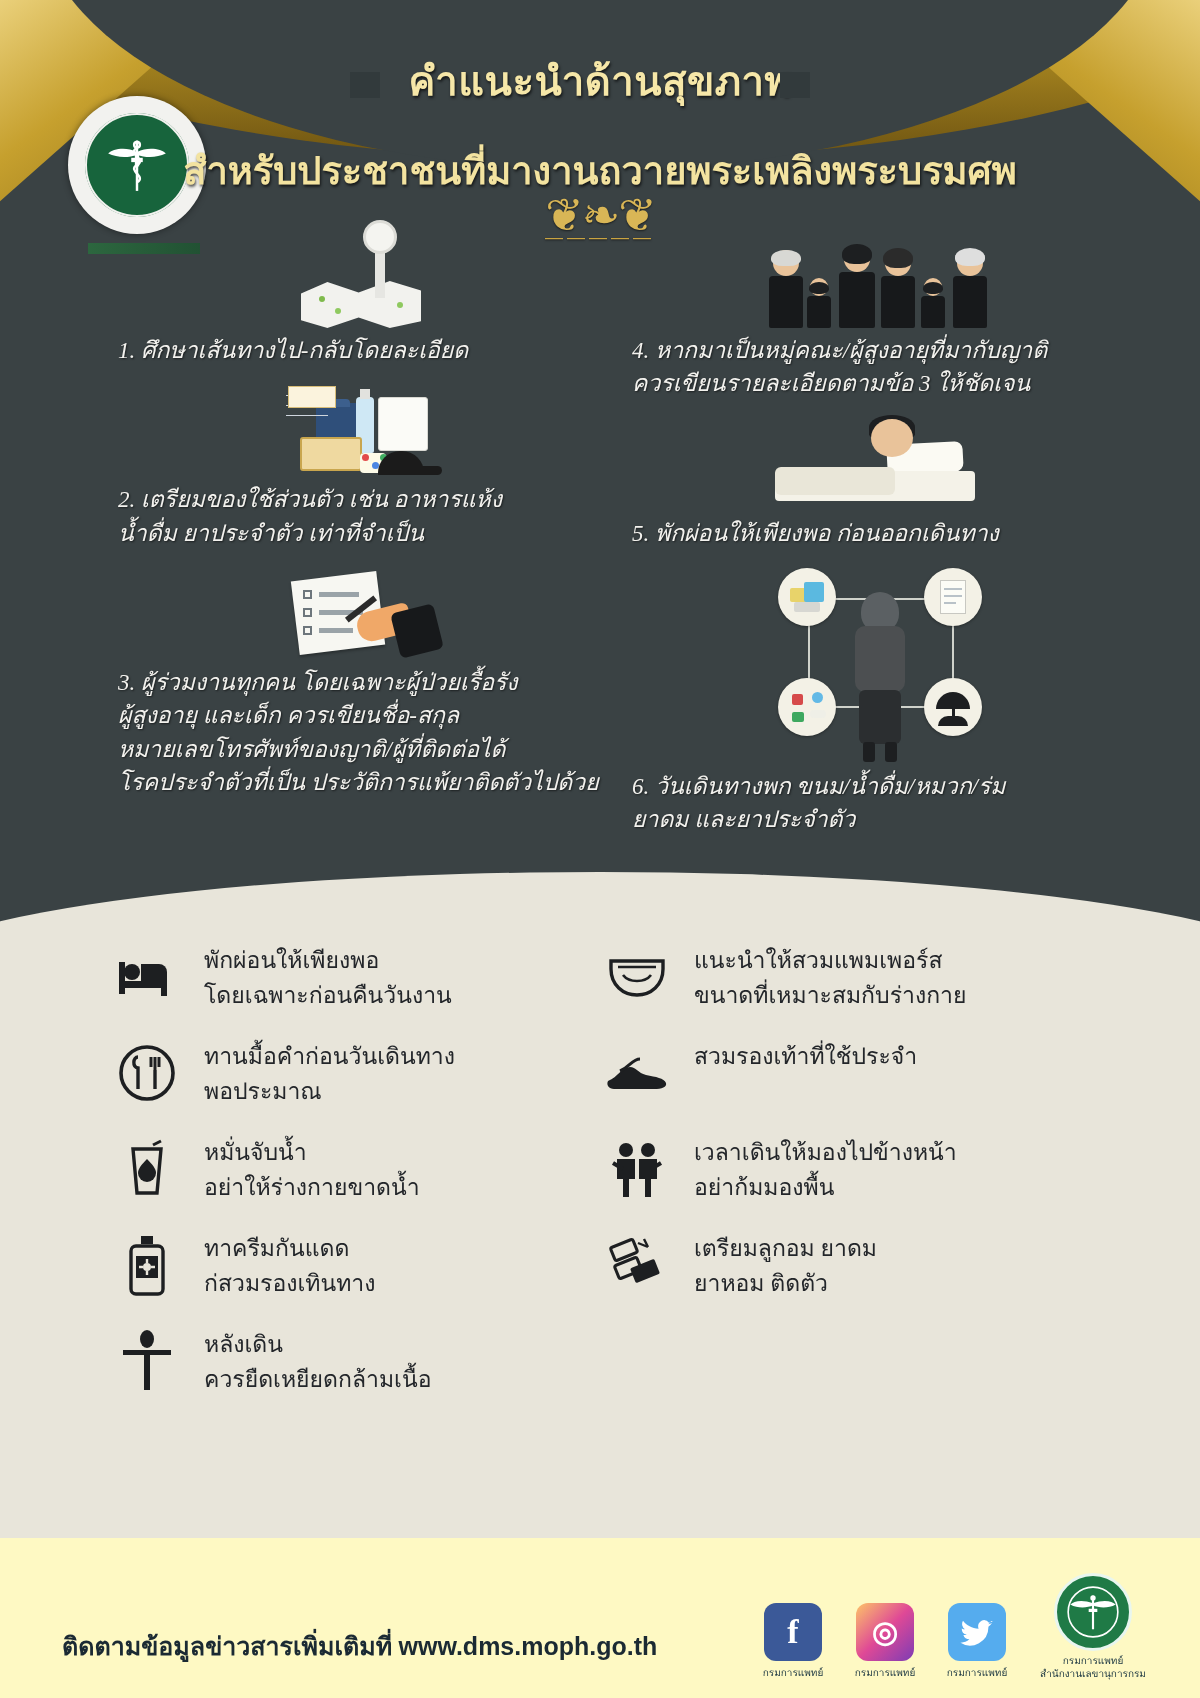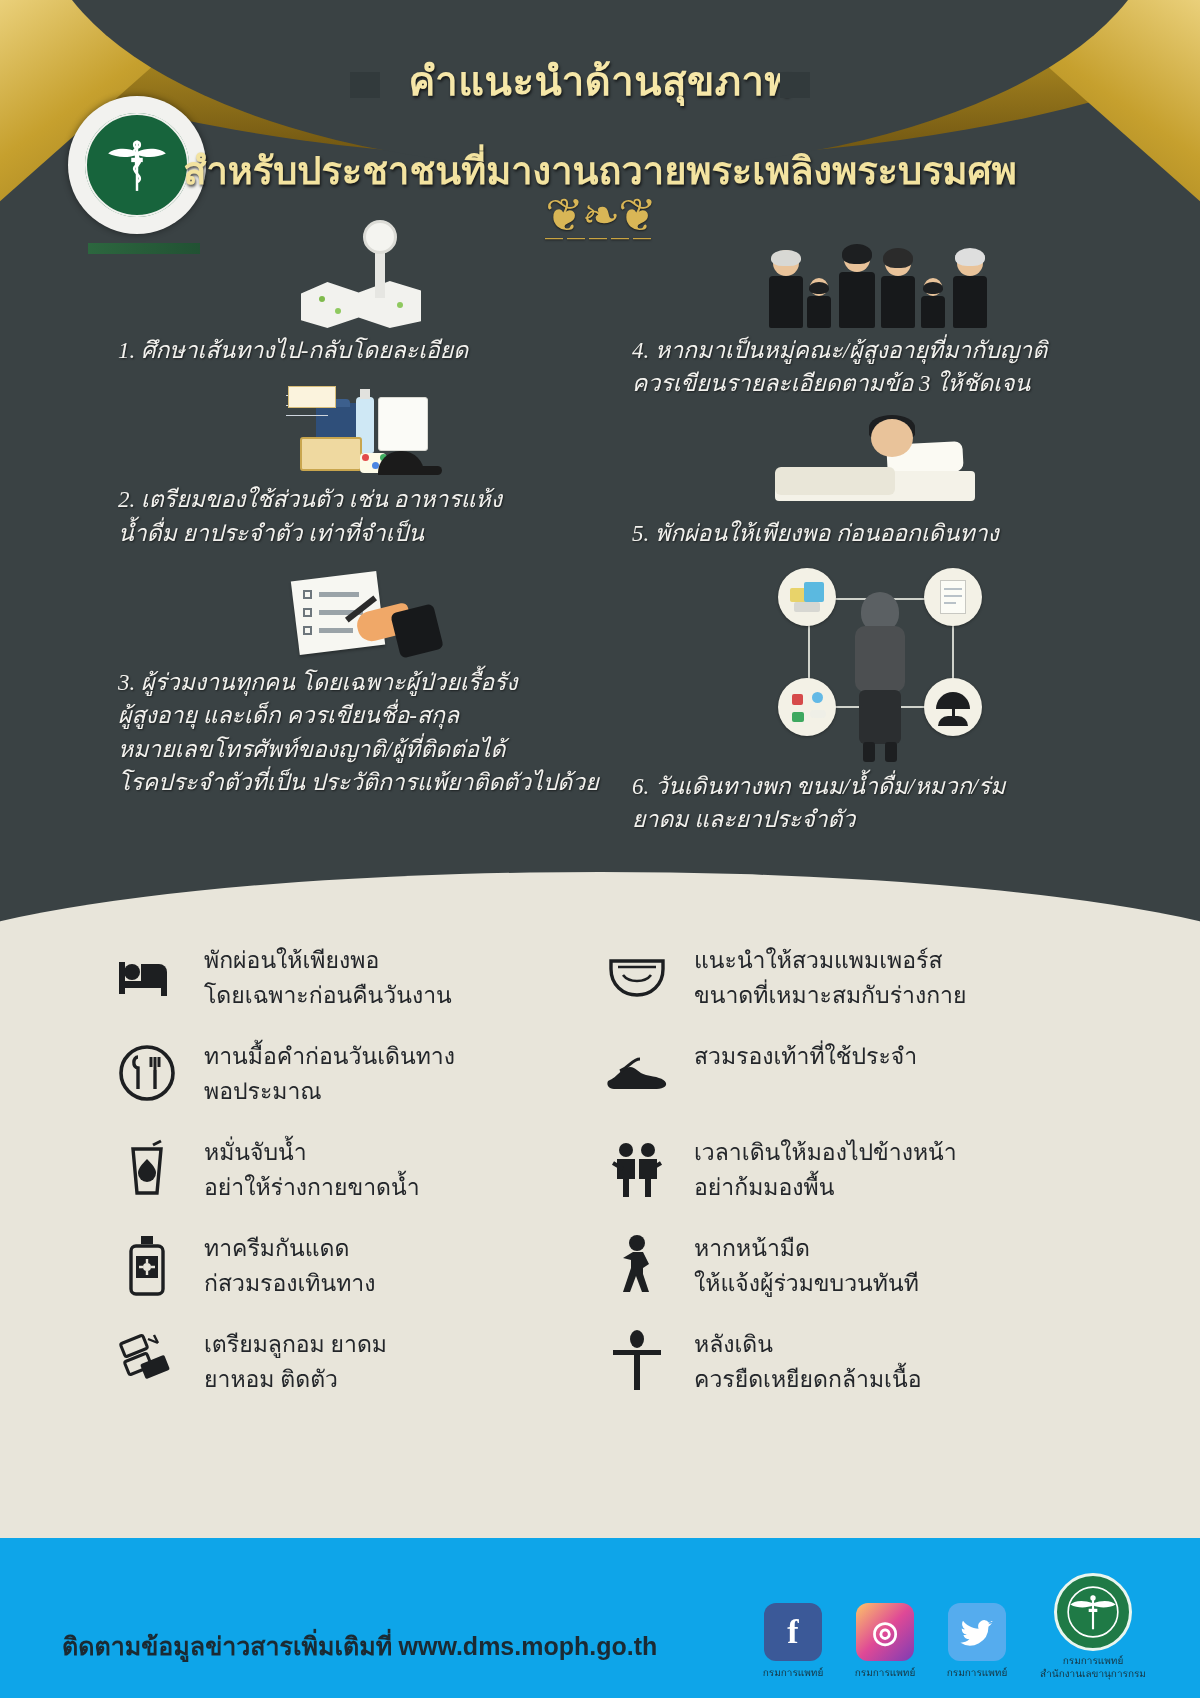--- a/index.html
+++ b/index.html
@@ -232,21 +232,21 @@
   .advice-text {
     font-family: "Liberation Serif", serif;
     font-size: 23px; color: #23262a; line-height: 1.5;
     padding-top: 4px;
   }
   .advice-text .ln { display: block; white-space: nowrap; }
 
   
   .footer {
     position: absolute; left: 0; bottom: 0; width: 1200px; height: 160px;
-    background: #0ea5e9;
+    background: #fef9c3;
   }
   .footer-text {
     position: absolute; left: 62px; bottom: 32px;
     font-family: "Liberation Serif", serif;
     font-size: 25px; font-weight: bold; color: #1b2a33;
   }
   .footer-text .url { font-family: "Liberation Sans", sans-serif; }
   .socials {
     position: absolute; right: 52px; bottom: 18px;
     display: flex; align-items: flex-end; gap: 30px;
@@ -595,32 +595,20 @@
           <circle cx="22" cy="33" r="4" fill="#e8e5da"></circle>
           <path d="M22 25 v4 M22 37 v4 M14 33 h4 M26 33 h4" stroke="#e8e5da" stroke-width="2.4"></path>
         </svg>
       </div>
       <div class="advice-text">
         <span class="ln">ทาครีมกันแดด</span>
         <span class="ln">ก่สวมรองเทินทาง</span>
       </div>
     </div>
 
-    <div class="advice-row">
-      <div class="advice-icon">
-        <svg width="48" height="62" viewBox="0 0 48 62">
-          <circle cx="24" cy="9" r="8" fill="#1d1f21"></circle>
-          <path d="M20 18 h10 l6 12 -6 4 v6 l6 18 h-7 l-6 -16 -6 16 h-7 l8 -24 v-8 l-8 -2 z" fill="#1d1f21"></path>
-        </svg>
-      </div>
-      <div class="advice-text">
-        <span class="ln">หากหน้ามืด</span>
-        <span class="ln">ให้แจ้งผู้ร่วมขบวนทันที</span>
-      </div>
-    </div>
 
     <div class="advice-row">
       <div class="advice-icon">
         <svg width="62" height="56" viewBox="0 0 62 56">
           <g stroke="#1d1f21" stroke-width="3" fill="none">
             <rect x="6" y="6" width="24" height="14" rx="2" transform="rotate(-22 18 13)"></rect>
             <rect x="10" y="24" width="24" height="14" rx="2" transform="rotate(-22 22 31)"></rect>
           </g>
           <rect x="26" y="26" width="26" height="16" rx="2" transform="rotate(-22 39 34)" fill="#1d1f21"></rect>
           <path d="M32 6 l10 4 M38 2 l4 8" stroke="#1d1f21" stroke-width="2.4" fill="none"></path>

